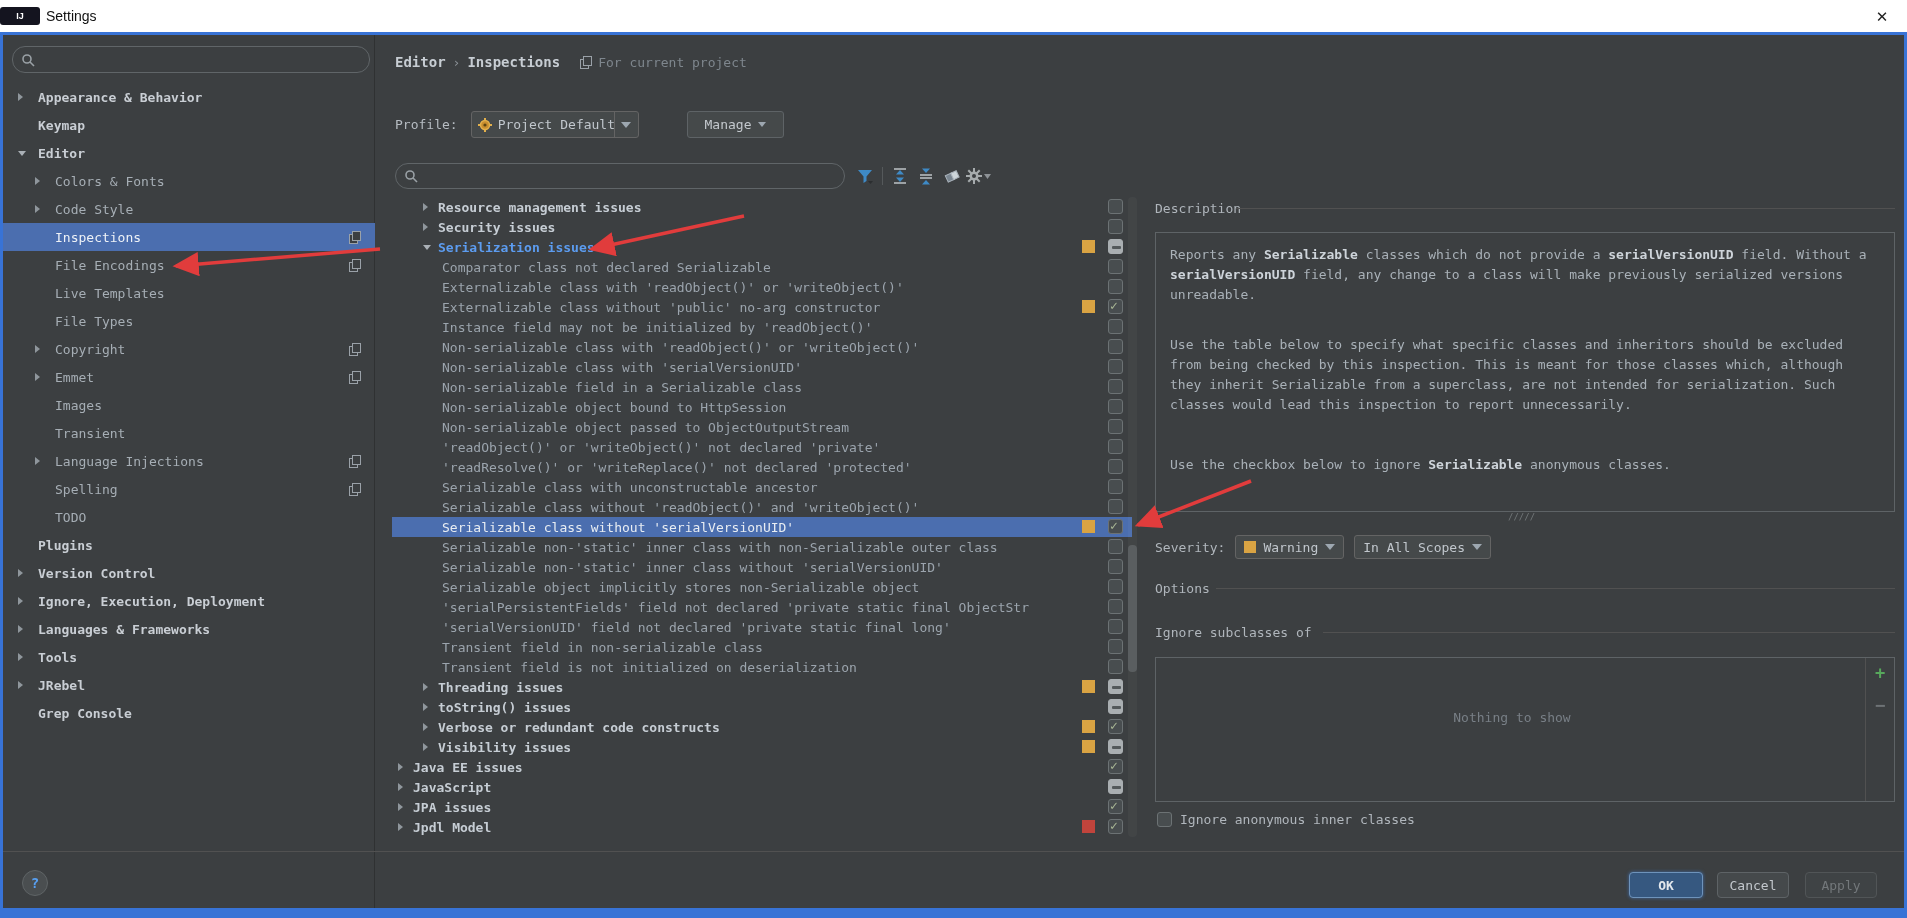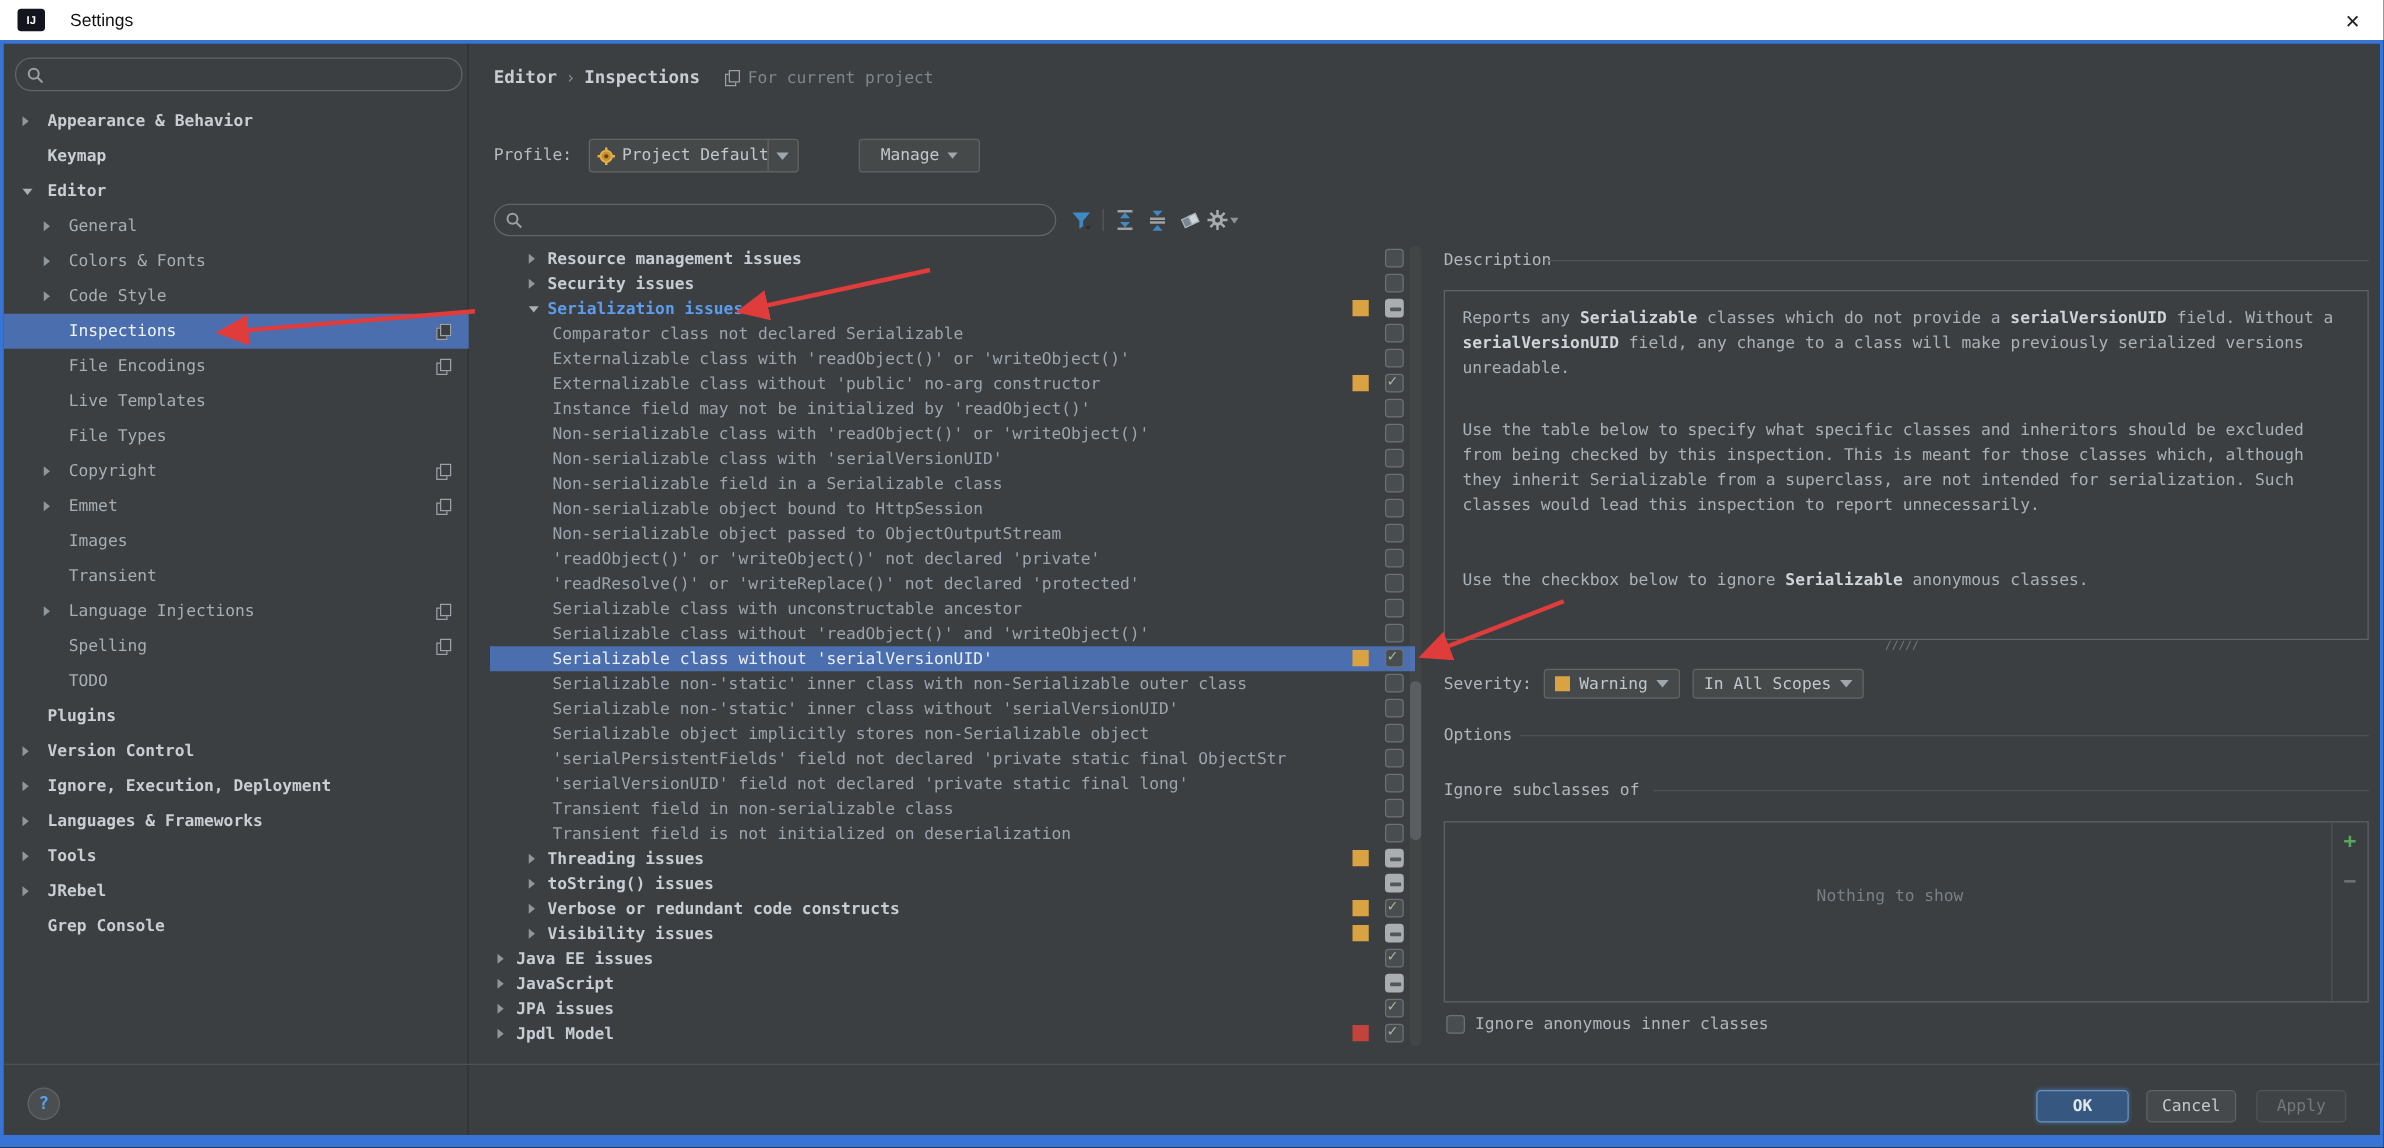--- a/index.html
+++ b/index.html
@@ -1,21 +1,21 @@
 <!DOCTYPE html>
 <html><head>
 <meta charset="utf-8">
 <style>
   html,body{margin:0;padding:0;background:#222;}
   *{box-sizing:border-box;}
   #window{position:relative;width:1907px;height:918px;background:#3873d6;font-family:"DejaVu Sans Mono",monospace;overflow:hidden;}
   
   #titlebar{position:absolute;left:0;top:0;width:1907px;height:32px;background:#ffffff;display:flex;align-items:center;font-family:"Liberation Sans",sans-serif;}
-  #logo{width:22px;height:18px;margin-left:14px;border-radius:3px;background:#14141f;color:#fff;font-size:9px;font-weight:bold;display:flex;align-items:center;justify-content:center;}
-  #wtitle{margin-left:20px;font-size:14px;color:#111;}
+  #logo{width:40px;height:18px;margin-left:0;border-radius:3px;background:#14141f;color:#fff;font-size:9px;font-weight:bold;display:flex;align-items:center;justify-content:center;}
+  #wtitle{margin-left:6px;font-size:14px;color:#111;}
   #close{position:absolute;right:14px;top:6px;width:22px;height:22px;font-size:15px;color:#222;display:flex;align-items:center;justify-content:center;cursor:default;}
   
   #body{position:absolute;left:3px;top:35px;width:1901px;height:873px;background:#3c3f41;color:#bbb;font-size:13px;}
   
   #sidebar{position:absolute;left:0;top:0;width:372px;height:873px;border-right:1px solid #2f3132;}
   .searchpill{position:absolute;border:1px solid #606568;border-radius:13px;background:#3c3f41;display:flex;align-items:center;padding-left:8px;}
   #side-search{left:9px;top:11px;width:358px;height:27px;}
   .searchpill input{background:transparent;border:none;outline:none;color:#ccc;font-family:"DejaVu Sans Mono",monospace;font-size:13px;flex:1;min-width:0;}
   .mag{width:14px;height:14px;margin-right:6px;flex:0 0 auto;}
   #sidebar-list{position:absolute;left:0;top:48px;width:372px;}
@@ -137,26 +137,20 @@
           <div class="side-row lv0 b">
             <span class="slot">
               <span class="tri down"></span>
             </span>
             <span class="slabel">Editor</span>
           </div>
           <div class="side-row lv1">
             <span class="slot">
               <span class="tri"></span>
             </span>
-            <span class="slabel">General</span>
-          </div>
-          <div class="side-row lv1">
-            <span class="slot">
-              <span class="tri"></span>
-            </span>
             <span class="slabel">Colors &amp; Fonts</span>
           </div>
           <div class="side-row lv1">
             <span class="slot">
               <span class="tri"></span>
             </span>
             <span class="slabel">Code Style</span>
           </div>
           <div class="side-row lv1 sel">
             <span class="slot"></span>

